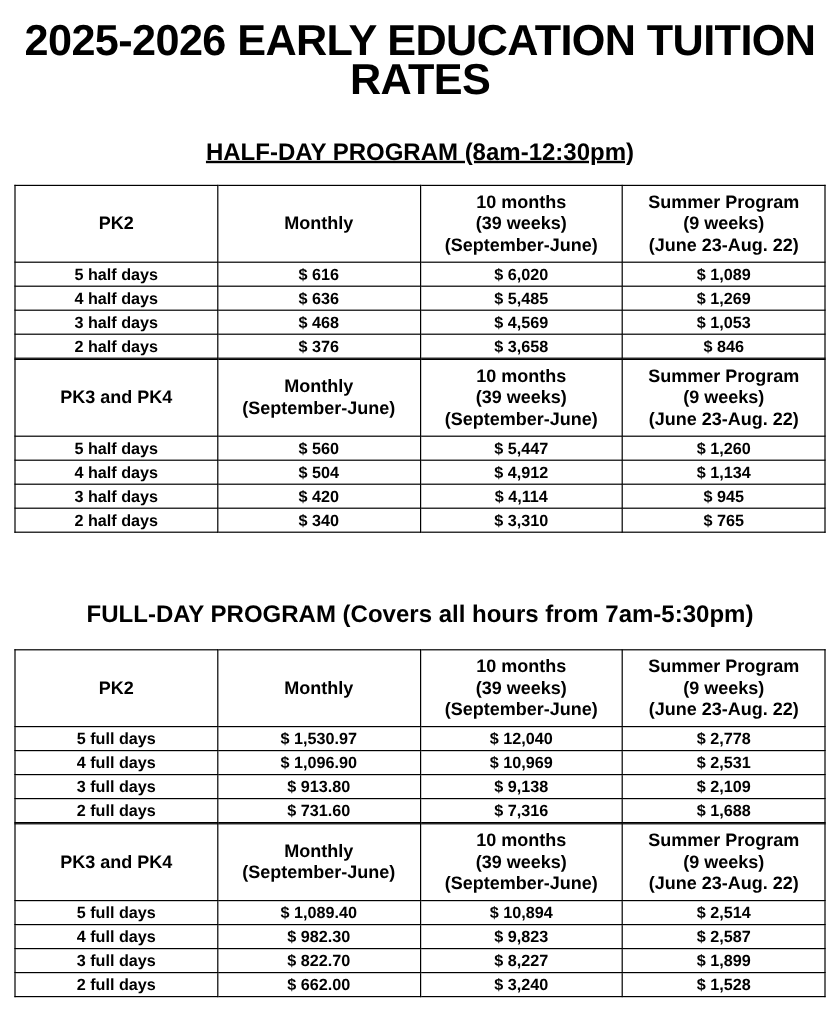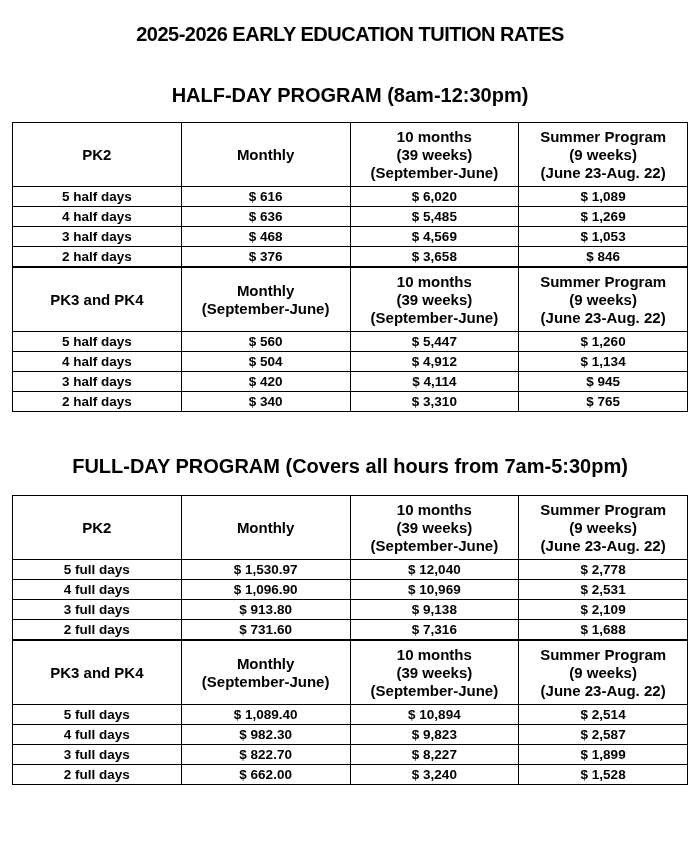--- a/index.html
+++ b/index.html
@@ -10,34 +10,34 @@
   }
   body {
     width: 700px;
     height: 856px;
     font-family: "Liberation Sans", sans-serif;
     font-weight: bold;
     color: #000000;
     padding-top: 18px;
   }
   .page-title {
-    font-size: 20px;
+    font-size: 36px;
     line-height: 32px;
     text-align: center;
     letter-spacing: -0.5px;
     margin: 0 14px;
   }
   .section-heading {
     font-size: 20px;
     line-height: 24px;
     text-align: center;
     margin: 0 14px;
   }
-  .heading-half   { margin-top: 33px; margin-bottom: 15px; }
-  .heading-full   { margin-top: 42px; margin-bottom: 17px; }
+  .heading-half   { margin-top: 33px; margin-bottom: 15px; text-decoration: underline; }
+  .heading-full   { margin-top: 56px; margin-bottom: 17px; }
   table.rates {
     width: 676px;
     margin: 0 auto;
     border-collapse: collapse;
     table-layout: fixed;
   }
   .table-gap { margin-top: 31px; }
   table.rates th, table.rates td {
     border: 1.5px solid #000000;
     text-align: center;

